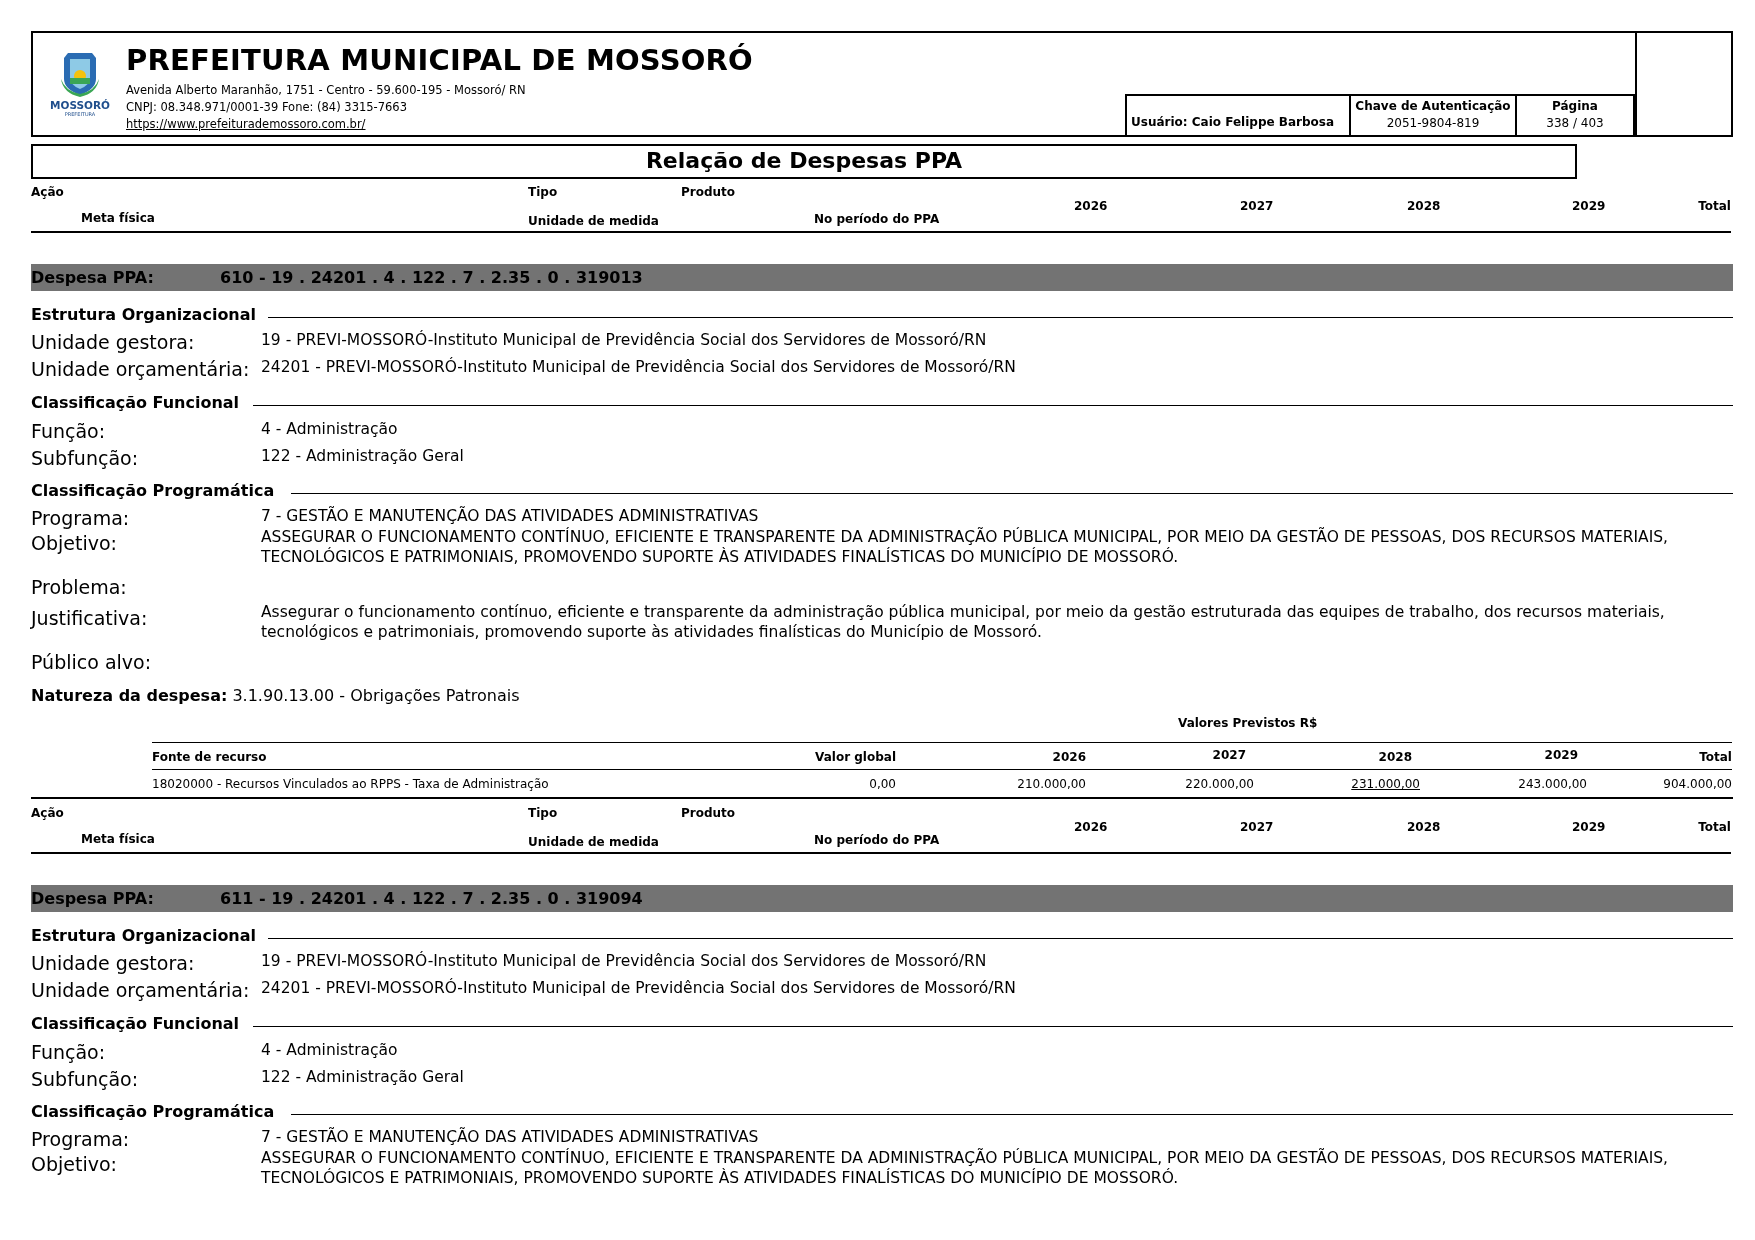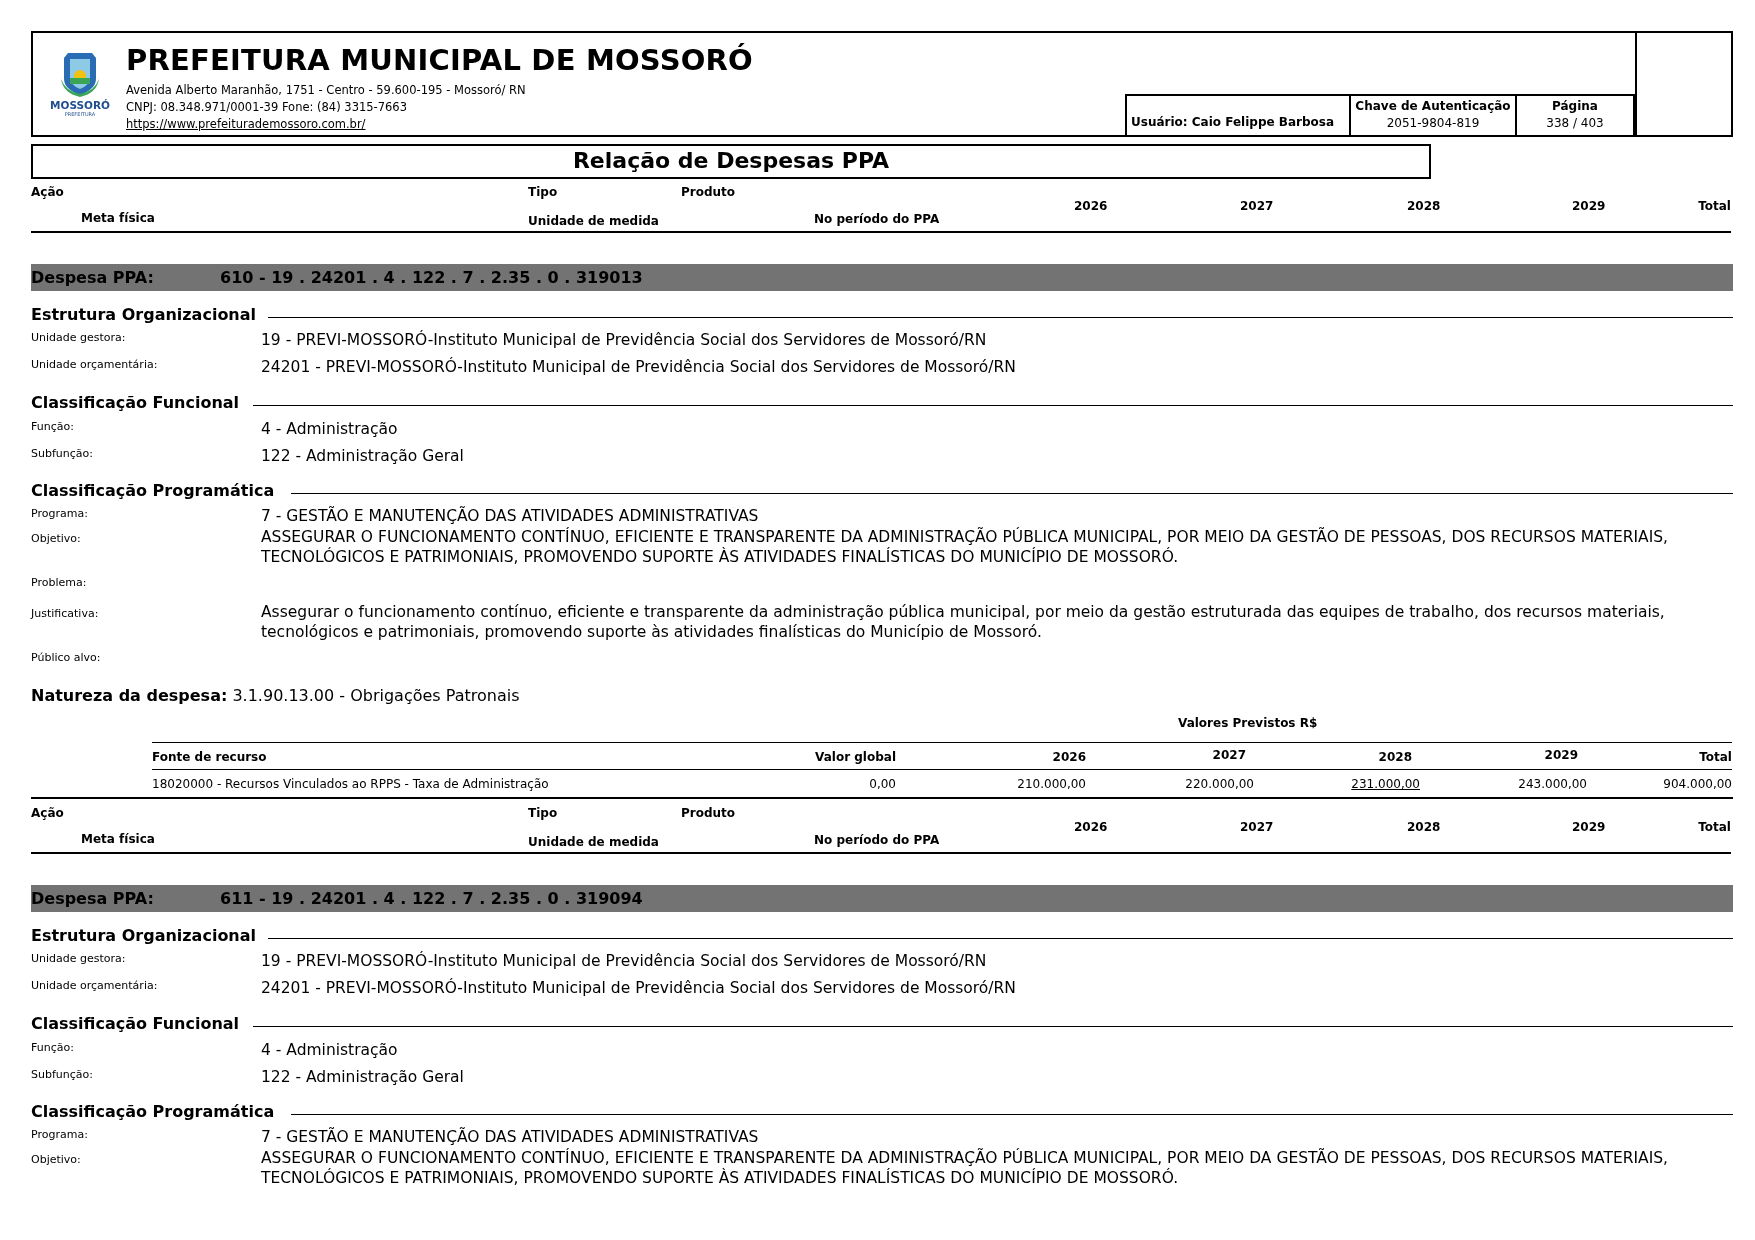--- a/index.html
+++ b/index.html
@@ -13,35 +13,35 @@
   #org-name { position: absolute; left: 93px; top: 10px; font-size: 29px; font-weight: bold; letter-spacing: 0.2px; }
   .org-line { position: absolute; left: 93px; font-size: 11.5px; }
   #org-url { text-decoration: underline; color: #000; }
   #meta-box { position: absolute; left: 1092px; top: 61px; width: 512px; height: 43px; border-top: 2px solid #000; border-left: 2px solid #000; }
   .meta-cell { position: absolute; top: 0; height: 41px; border-right: 2px solid #000; }
   .meta-lbl { position: absolute; left: 0; right: 0; top: 3px; text-align: center; font-size: 12px; font-weight: bold; }
   .meta-val { position: absolute; left: 0; right: 0; top: 20px; text-align: center; font-size: 12px; }
   #user-cell .meta-val { text-align: left; left: 4px; top: 19px; font-weight: bold; }
 
   
-  #title-band { position: absolute; left: 31px; top: 144px; width: 1400px; height: 35px; border: 2px solid #000; }
+  #title-band { position: absolute; left: 31px; top: 144px; width: 1546px; height: 35px; border: 2px solid #000; }
   #title-band span { position: absolute; left: 0; right: 0; top: 2px; text-align: center; font-size: 22px; font-weight: bold; }
 
   
   .colhdr { position: absolute; left: 31px; width: 1700px; height: 48px; border-bottom: 2.5px solid #000; }
   .colhdr .c { position: absolute; font-size: 12px; font-weight: bold; white-space: nowrap; }
 
   
   .desp-band { position: absolute; left: 31px; width: 1702px; height: 27px; background: #737373; }
   .desp-band .lbl { position: absolute; left: 0; top: 4px; font-size: 16px; font-weight: bold; }
   .desp-band .val { position: absolute; left: 189px; top: 4px; font-size: 16px; font-weight: bold; }
 
   .sec-title { position: absolute; left: 31px; font-size: 16px; font-weight: bold; white-space: nowrap; }
   .sec-rule { position: absolute; height: 0; border-top: 1px solid #000; right: 22px; }
-  .fld-lbl { position: absolute; left: 31px; font-size: 11px; white-space: nowrap; }
+  .fld-lbl { position: absolute; left: 31px; font-size: 19px; white-space: nowrap; }
   .fld-val { position: absolute; left: 261px; font-size: 15.5px; white-space: nowrap; }
   .fld-val.wrap { white-space: normal; width: 1440px; line-height: 20px; }
 
   
   #natureza { position: absolute; left: 31px; top: 686px; font-size: 16px; white-space: nowrap; }
   #natureza b { font-weight: bold; margin-top: 10px; }
 
   
   #valores-title { position: absolute; left: 1178px; top: 716px; font-size: 12px; font-weight: bold; }
   #fonte-tbl { position: absolute; left: 152px; top: 742px; width: 1580px; }

